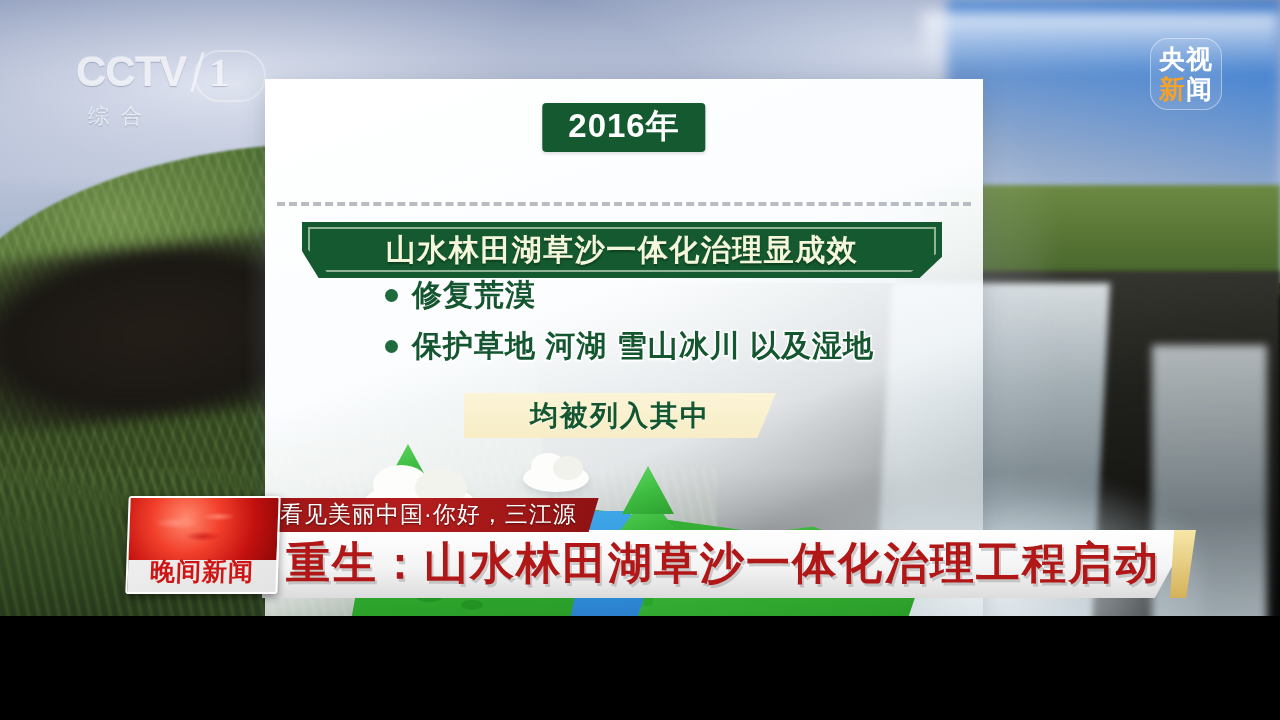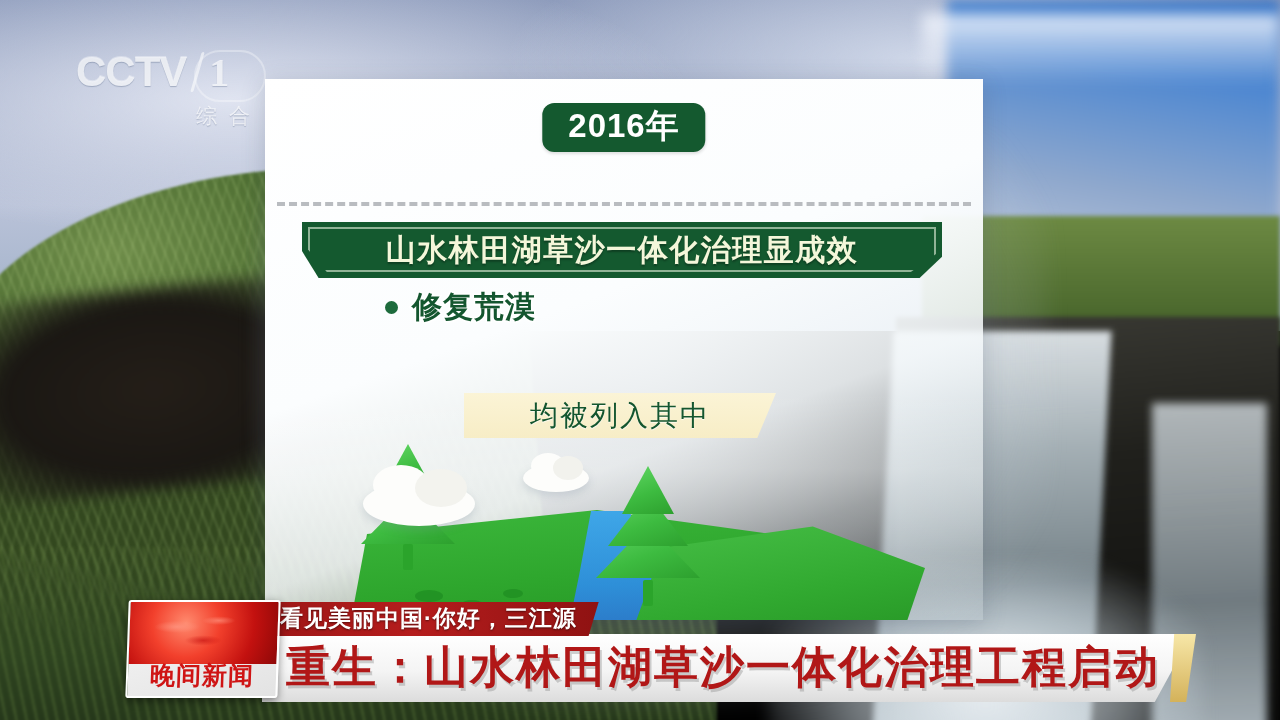--- a/index.html
+++ b/index.html
@@ -1,19 +1,19 @@
 <!DOCTYPE html>
 <html><head>
 <meta charset="utf-8">
 <style>
   * { margin:0; padding:0; box-sizing:border-box; }
   html,body { width:1280px; height:720px; overflow:hidden; background:#000; }
   body { font-family:"Liberation Sans","DejaVu Sans",sans-serif; }
 
-  #screen { position:relative; width:1280px; height:720px; overflow:hidden; }
+  #screen { position:relative; width:1280px; height:616px; overflow:hidden; }
 
   
   .bg { position:absolute; inset:0; }
   .bg-sky {
     position:absolute; left:0; top:0; width:100%; height:46%;
     background:
       radial-gradient(ellipse 60% 70% at 18% 30%, rgba(235,238,248,.85), rgba(190,198,222,0) 60%),
       radial-gradient(ellipse 50% 60% at 72% 18%, rgba(225,232,245,.75), rgba(190,198,222,0) 65%),
       linear-gradient(180deg,#8e9cbc 0%,#a3aec9 35%,#b9c2d8 62%,#9fb0c8 100%);
   }
@@ -97,21 +97,21 @@
     text-shadow:0 1px 1px rgba(90,105,135,.55), 0 -1px 0 rgba(255,255,255,.5);
   }
   .cctv-slash { width:3px; height:40px; background:rgba(255,255,255,.8);
                 transform:skewX(-16deg); margin:0 2px; border-radius:2px; }
   .cctv-one {
     font-family:"Liberation Serif",serif; font-weight:bold; font-size:40px;
     color:rgba(255,255,255,.92); text-shadow:0 1px 1px rgba(90,105,135,.5);
   }
   .cctv-ring { position:absolute; left:118px; top:2px; width:72px; height:52px;
                border:2px solid rgba(255,255,255,.45); border-radius:26px; }
-  .cctv-sub { margin-top:6px; text-align:right; font-size:21px; letter-spacing:12px;
+  .cctv-sub { margin-top:6px; text-align:left; font-size:21px; letter-spacing:12px;
               color:rgba(255,255,255,.88); text-indent:12px;
               text-shadow:0 1px 1px rgba(90,105,135,.5); }
 
   
   .news-badge { position:absolute; right:58px; top:38px; width:72px; height:72px;
                 border-radius:18px; background:rgba(255,255,255,.09);
                 border:1.5px solid rgba(255,255,255,.42);
                 display:flex; flex-direction:column; align-items:center;
                 justify-content:center; gap:0px; }
   .nb-row { font-size:26px; font-weight:bold; line-height:30px; letter-spacing:1px; }
@@ -124,21 +124,21 @@
     position:absolute; left:265px; top:79px; width:718px; height:541px;
     background:linear-gradient(160deg,#ffffff 0%,#fbfdfe 42%,rgba(246,250,252,.86) 64%,rgba(236,243,245,.45) 80%,rgba(226,236,240,.12) 100%);
     box-shadow:0 4px 22px rgba(60,75,95,.22);
     overflow:hidden;
   }
   .card-glass { position:absolute; inset:0;
     background:linear-gradient(180deg, rgba(255,255,255,0) 58%, rgba(255,255,255,.22) 72%, rgba(255,255,255,0) 100%); }
 
   .year-badge {
     position:absolute; left:50%; transform:translateX(-50%); top:24px;
-    background:#14592f; color:#ffffff; border-radius:12px;
+    background:#14592f; color:#ffffff; border-radius:4px;
     padding:5px 26px 7px; font-size:33px; font-weight:bold;
     letter-spacing:1px; line-height:1.12;
     box-shadow:0 2px 3px rgba(0,0,0,.12);
   }
   .sub-head {
     position:absolute; left:50%; transform:translateX(-50%); top:82px;
     font-size:28px; font-weight:bold; color:#0f5130; letter-spacing:2px;
     text-shadow:0 1px 0 rgba(255,255,255,.9);
   }
   .dash-rule {
@@ -164,40 +164,40 @@
     clip-path:polygon(0 0, 100% 0, 100% 60%, 96% 100%, 3% 100%, 0 50%);
   }
   .banner-green-label {
     position:absolute; left:37px; top:143px; width:640px; height:56px;
     display:flex; align-items:center; justify-content:center;
     font-size:30px; font-weight:bold; letter-spacing:1.5px; color:#f4f7da;
     text-shadow:0 2px 2px rgba(0,0,0,.3);
   }
 
   
-  .bullets { position:absolute; left:120px; top:208px; width:580px; }
+  .bullets { position:absolute; left:120px; top:196px; width:580px; }
   .bullet-row { display:flex; align-items:center; gap:14px; margin-bottom:10px; }
   .bullet-dot { width:13px; height:13px; border-radius:50%; background:#1d6b3c; flex:0 0 13px; }
   .bullet-text {
     font-size:30px; font-weight:bold; color:#14562f; letter-spacing:1px;
     -webkit-text-stroke:3px #ffffff; paint-order:stroke fill;
     text-shadow:0 2px 3px rgba(255,255,255,.95);
   }
 
   
   .banner-cream {
     position:absolute; left:199px; top:314px; width:312px; height:45px;
     background:linear-gradient(180deg,#fbf4d6 0%,#f7edc6 100%);
     clip-path:polygon(0 0, 100% 0, 94% 100%, 0 100%);
     box-shadow:0 2px 4px rgba(0,0,0,.12);
   }
   .banner-cream-label {
     position:absolute; left:199px; top:314px; width:312px; height:45px;
     display:flex; align-items:center; justify-content:center;
-    font-size:28px; font-weight:normal; color:#14562f; letter-spacing:2px;
+    font-size:28px; font-weight:bold; color:#14562f; letter-spacing:2px;
     text-shadow:0 1px 1px rgba(255,255,255,.8);
   }
 
   
   .illus { position:absolute; left:0; right:0; bottom:0; height:200px; }
   .ground {
     position:absolute; left:72px; bottom:-22px; width:500px; height:150px;
     background:linear-gradient(175deg,#3fbb3f 0%,#2ea62d 55%,#249022 100%);
     clip-path:polygon(6% 28%, 52% 12%, 100% 34%, 96% 100%, 2% 100%);
     filter:blur(.4px);
@@ -265,21 +265,21 @@
   .lt-logo-text {
     position:absolute; left:0; right:0; bottom:4px; height:34px;
     display:flex; align-items:center; justify-content:center;
     font-size:25px; font-weight:bold; color:#cf1414; letter-spacing:1px;
   }
   .lt-kicker {
     position:absolute; left:262px; bottom:84px; height:34px;
     padding:2px 22px 4px 18px;
     background:linear-gradient(90deg,#9c1616 0%,#b51d1d 45%,#8f1212 100%);
     display:flex; align-items:center;
-    font-size:23px; font-weight:bold; color:#ffffff; letter-spacing:1px;
+    font-size:23px; font-weight:normal; color:#ffffff; letter-spacing:1px;
     text-shadow:0 1px 2px rgba(0,0,0,.5);
     clip-path:polygon(0 0, 100% 0, 97% 100%, 0 100%);
   }
   .lt-main {
     position:absolute; left:262px; bottom:18px; right:88px; height:68px;
     background:linear-gradient(180deg,#ffffff 0%,#f4f4f4 55%,#dcdcdc 100%);
     box-shadow:0 3px 10px rgba(0,0,0,.4);
     clip-path:polygon(0 0, 100% 0, 96% 100%, 0 100%);
     display:flex; align-items:center;
   }
@@ -318,35 +318,45 @@
   <div class="cctv-logo">
     <div class="cctv-row">
       <span class="cctv-text">CCTV</span>
       <span class="cctv-slash"></span>
       <span class="cctv-one">1</span>
     </div>
     <div class="cctv-ring"></div>
     <div class="cctv-sub">综合</div>
   </div>
 
+  <div class="news-badge">
+    <div class="nb-row nb-top">央视</div>
+    <div class="nb-row nb-bot">
+      <span class="o">新</span><span class="w">闻</span>
+    </div>
+  </div>
 
   <div class="card">
     <div class="card-glass"></div>
 
     <div class="year-badge">2016年</div>
     <div class="dash-rule"></div>
 
     <div class="banner-green"></div>
     <div class="banner-green-inner"></div>
     <div class="banner-green-label">山水林田湖草沙一体化治理显成效</div>
 
     <div class="bullets">
       <div class="bullet-row">
         <span class="bullet-dot"></span>
         <span class="bullet-text">修复荒漠</span>
+      </div>
+      <div class="bullet-row">
+        <span class="bullet-dot"></span>
+        <span class="bullet-text">保护草地 河湖 雪山冰川 以及湿地</span>
       </div>
     </div>
 
     <div class="banner-cream"></div>
     <div class="banner-cream-label">均被列入其中</div>
 
     <div class="illus">
       <div class="ground"></div>
       <div class="ground2"></div>
       <div class="river"></div>

